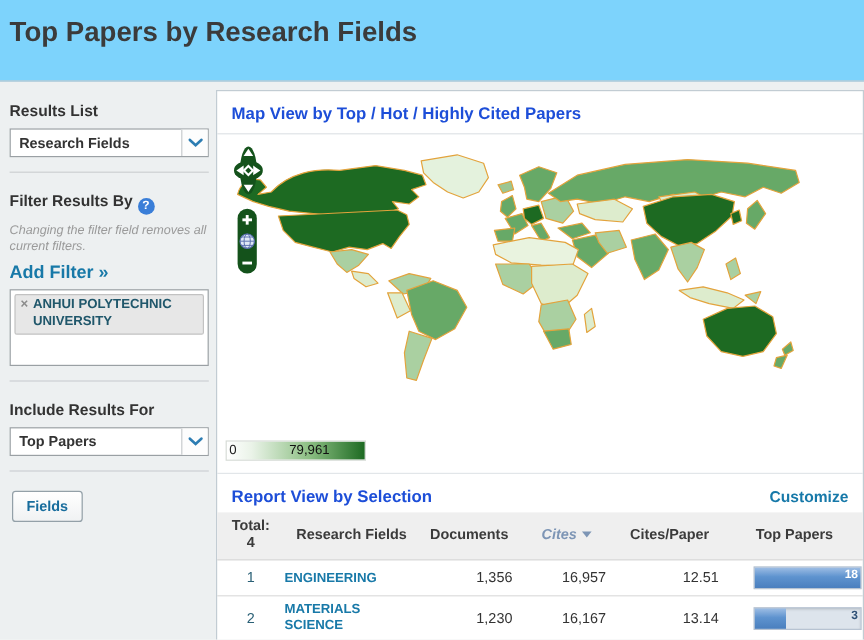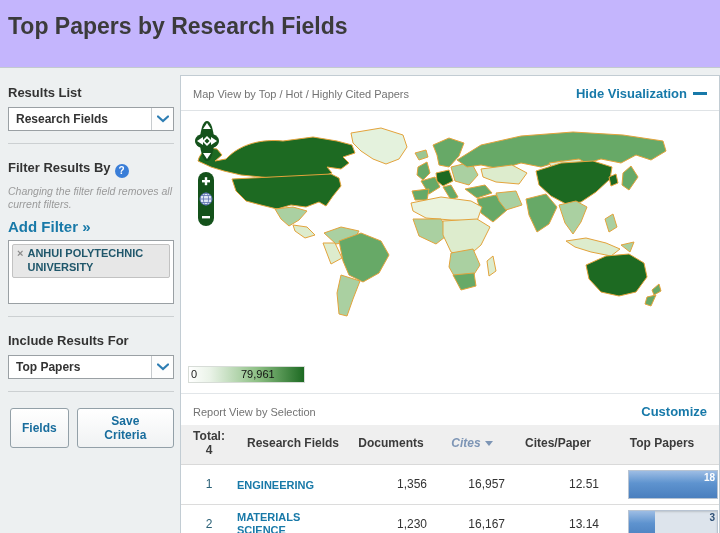--- a/index.html
+++ b/index.html
@@ -1,20 +1,20 @@
 <!DOCTYPE html>
 <html><head>
 <meta charset="utf-8">
 <style>
   * { margin:0; padding:0; box-sizing:border-box; }
   html,body { width:720px; height:533px; overflow:hidden; background:#edf0f1;
     font-family:"Liberation Sans", sans-serif; color:#333; }
 
   
-  .page-header { height:68px; background:#c4b5fd; border-bottom:1px solid #c3cacf;
+  .page-header { height:68px; background:#7dd3fc; border-bottom:1px solid #c3cacf;
     display:flex; align-items:flex-start; padding:13px 0 0 8px; }
   .page-header h1 { font-size:23px; font-weight:bold; color:#3b3b3b; letter-spacing:0; }
 
   
   .content { display:flex; padding-top:7px; }
   .sidebar { width:180px; padding:0 6px 0 8px; }
   .main-panel { width:540px; background:#fff; border:1px solid #c2ccd3; margin-right:0;
     position:relative; min-height:458px; }
 
   
@@ -39,21 +39,21 @@
     line-height:1.25; display:flex; }
   .filter-tag .x { color:#8b8b8b; font-size:11px; margin-right:4px; font-weight:bold; cursor:pointer; }
   .btn-row { display:flex; gap:8px; padding:10px 0 0 2px; }
   .btn { background:linear-gradient(#ffffff,#f0f2f3); border:1px solid #93a0a8; border-radius:3px;
     font-size:12px; font-weight:bold; color:#186d9d; padding:5px 11px; cursor:pointer;
     font-family:"Liberation Sans", sans-serif; }
 
   
   .panel-bar { display:flex; align-items:center; justify-content:space-between;
     padding:10px 12px 9px 12px; border-bottom:1px solid #dfe3e6; }
-  .panel-title { font-size:11px; font-weight:normal; color:#737373; }
+  .panel-title { font-size:14px; font-weight:bold; color:#1d4ed8; }
   .blue-link { font-size:13px; font-weight:bold; color:#1779a9; cursor:pointer; text-decoration:none; }
   .minus-icon { display:inline-block; width:14px; height:3px; background:#1779a9;
     vertical-align:3px; margin-left:6px; }
 
   .map-area { position:relative; height:268px; }
   .map-area svg.world { position:absolute; left:0; top:4px; }
 
   .map-controls { position:absolute; left:13px; top:8px; width:26px; }
   .pan-pad, .zoom-pill { cursor:pointer; }
   .zoom-pill { margin-top:4px; margin-left:2px; }
@@ -80,21 +80,21 @@
   .thead-row .col-top { text-align:center; }
   .sort-caret { display:inline-block; width:0; height:0; border-left:4px solid transparent;
     border-right:4px solid transparent; border-top:5px solid #7d95b5; margin-left:4px; vertical-align:1px; }
 
   .trow { display:flex; align-items:center; border-bottom:1px solid #dcdcdc;
     padding:5px 0; min-height:25px; }
   .trow .rank { font-size:12px; color:#2a6076; }
   .trow .field a { font-size:11px; font-weight:bold; color:#1879a8; text-decoration:none;
     line-height:1.2; display:inline-block; cursor:pointer; }
   .trow .num { font-size:12px; color:#333; padding-right:6px; }
-  .bar-track { position:relative; width:90px; height:29px; margin-left:23px;
+  .bar-track { position:relative; width:90px; height:19px; margin-left:23px;
     background:#dde4ec; border:1px solid #b7c3d2; box-shadow:inset 0 1px 2px rgba(0,0,0,.15); }
   .bar-fill { position:absolute; left:0; top:0; bottom:0;
     background:linear-gradient(#9dbde4,#5e93cf 45%,#4a7fbe); }
   .bar-num { position:absolute; right:2px; top:1px; font-size:10px; font-weight:bold; }
   .bar-num.on-fill { color:#fff; }
   .bar-num.on-track { color:#2d4f75; }
 </style>
 </head>
 <body>
 
@@ -144,31 +144,27 @@
               <path d="M1 1.5 L6 6 L11 1.5" fill="none" stroke="#2d7db3" stroke-width="2.2" stroke-linecap="round"></path>
             </svg>
         </span>
       </div>
     </div>
 
     <div class="sb-divider"></div>
 
     <div class="btn-row">
       <button class="btn">Fields</button>
-      <button class="btn">Save Criteria</button>
     </div>
   </div>
 
   <div class="main-panel">
 
     <div class="panel-bar">
       <span class="panel-title">Map View by Top / Hot / Highly Cited Papers</span>
-      <span class="blue-link">
-        <span>Hide Visualization</span><span class="minus-icon"></span>
-      </span>
     </div>
 
     <div class="map-area">
       <svg class="world" width="538" height="252" viewBox="0 0 538 252" stroke="#e3a33c" stroke-width="1" stroke-linejoin="round">
 
         <path fill="#1d6a22" d="M17,46 C19,37 27,32 36,34 L41,40 34,46 45,44 C60,28 82,24 102,26 L132,22 156,26 171,30 L174,38 162,42 168,48 L160,54 146,52 151,58 L138,63 120,61 100,64 80,62 60,60 43,56 30,52 Z"></path>
         <path fill="#1d6a22" d="M51,64 L150,59 158,63 160,71 152,81 145,91 138,87 125,92 110,90 96,94 80,90 65,86 55,76 Z"></path>
         <path fill="#e4f2dd" d="M170,18 L200,13 222,20 226,32 218,44 205,49 192,44 180,36 172,28 Z"></path>
         <path fill="#9cc693" d="M234,38 L245,35 247,42 238,45 Z"></path>
         <path fill="#aad0a1" d="M94,94 L112,92 126,96 118,105 108,111 100,104 Z"></path>

